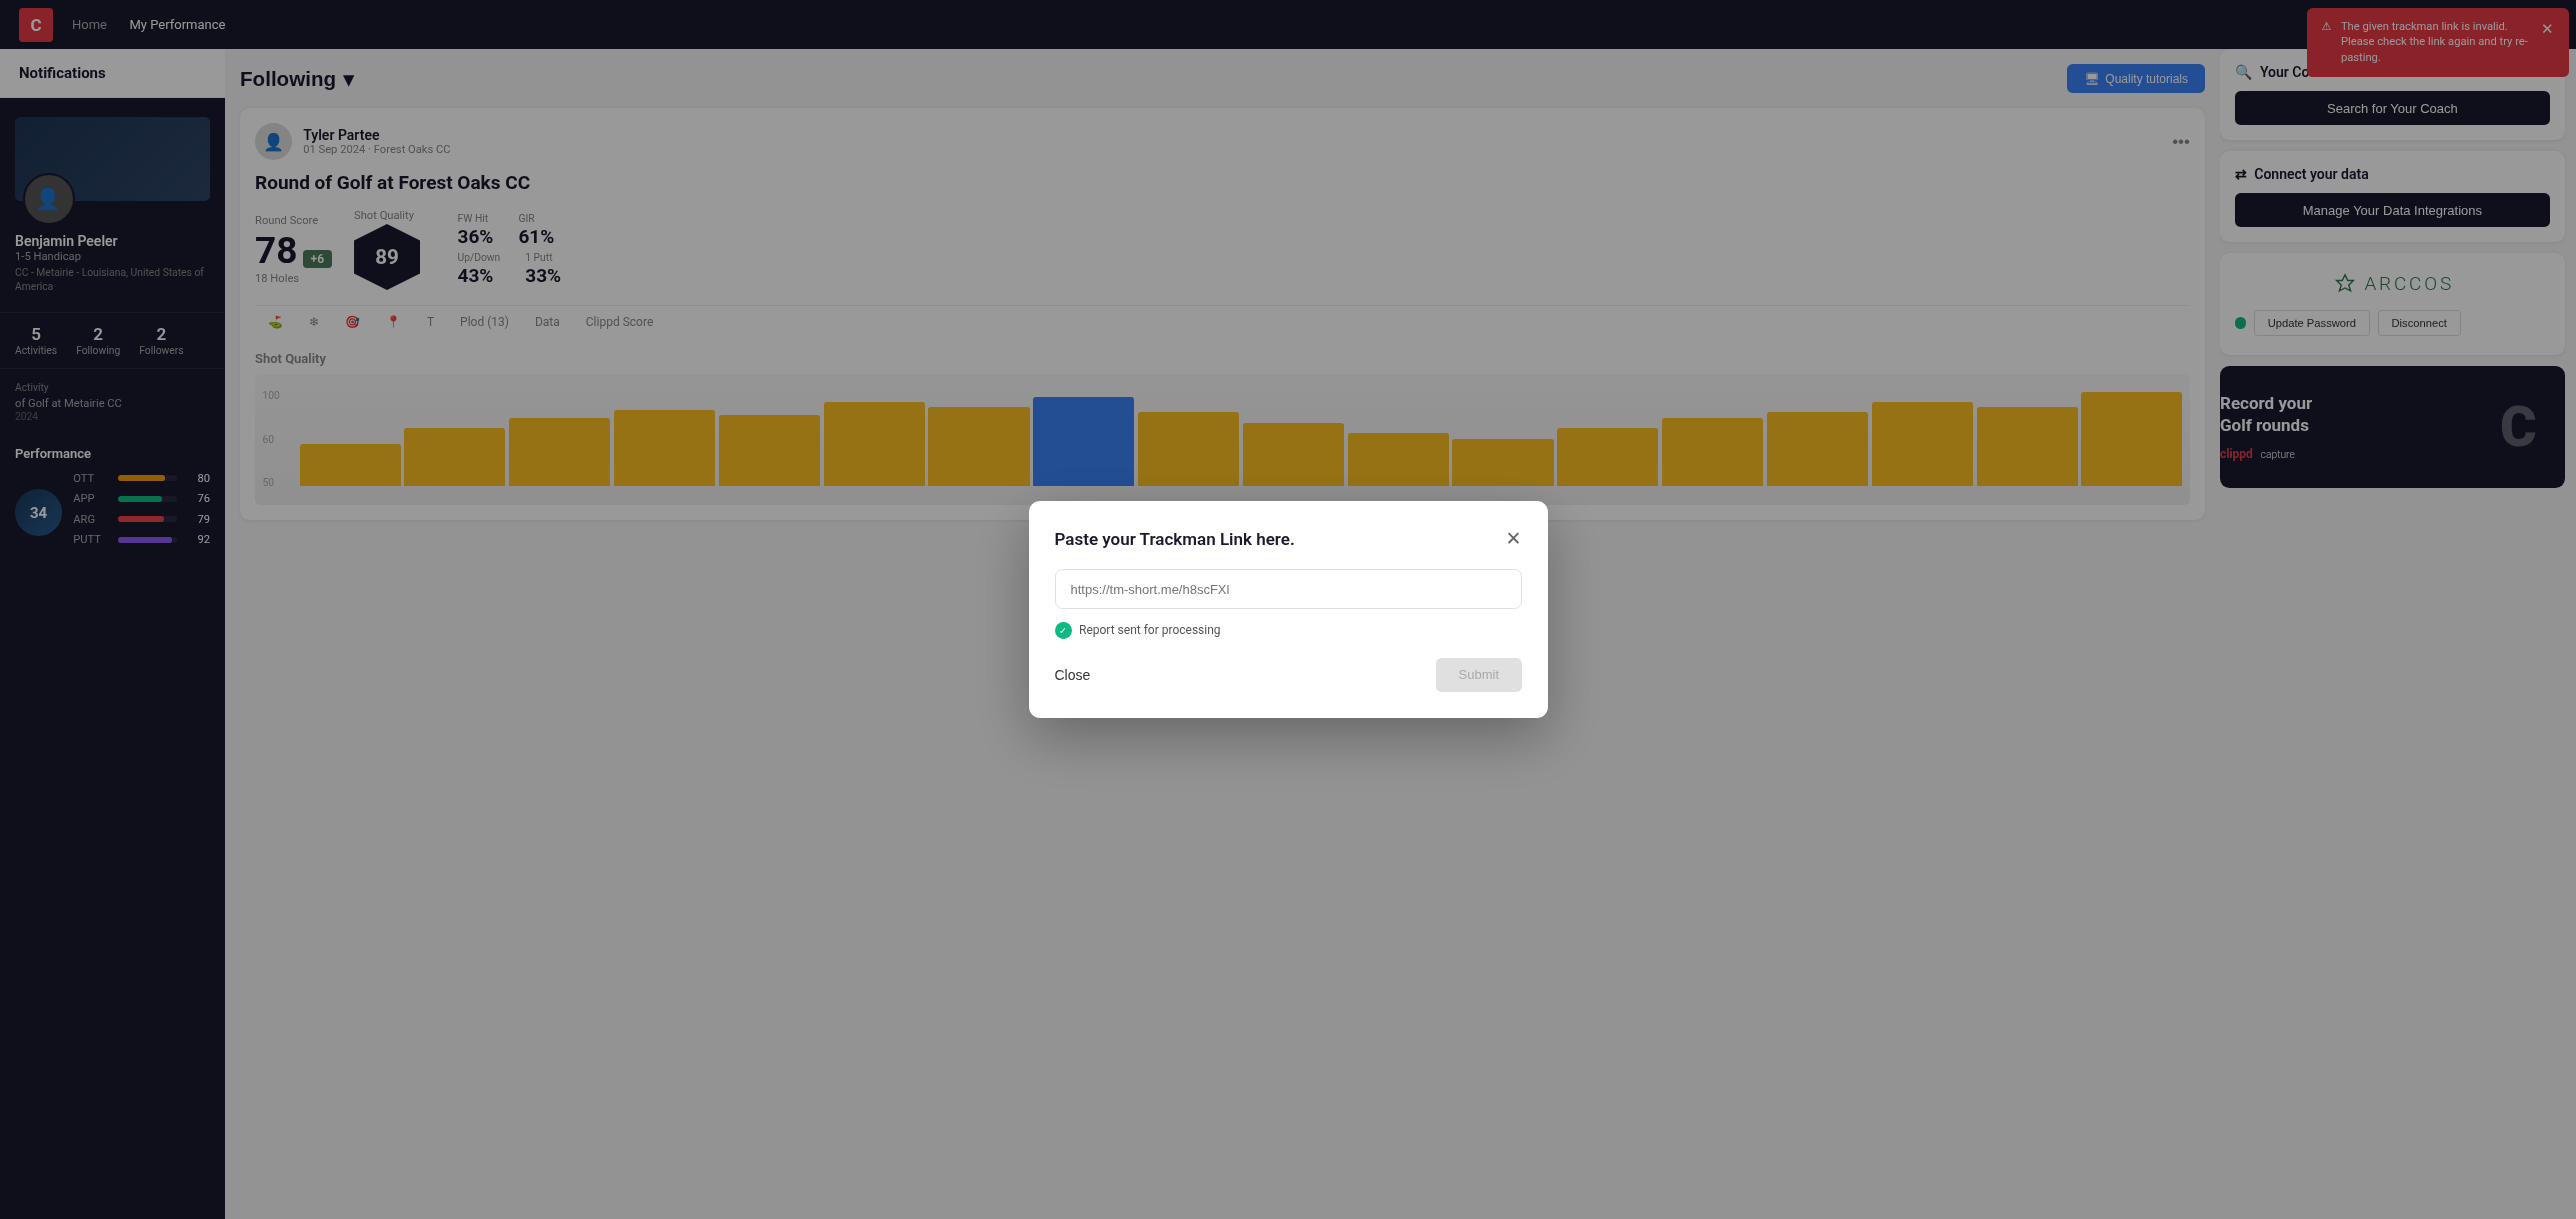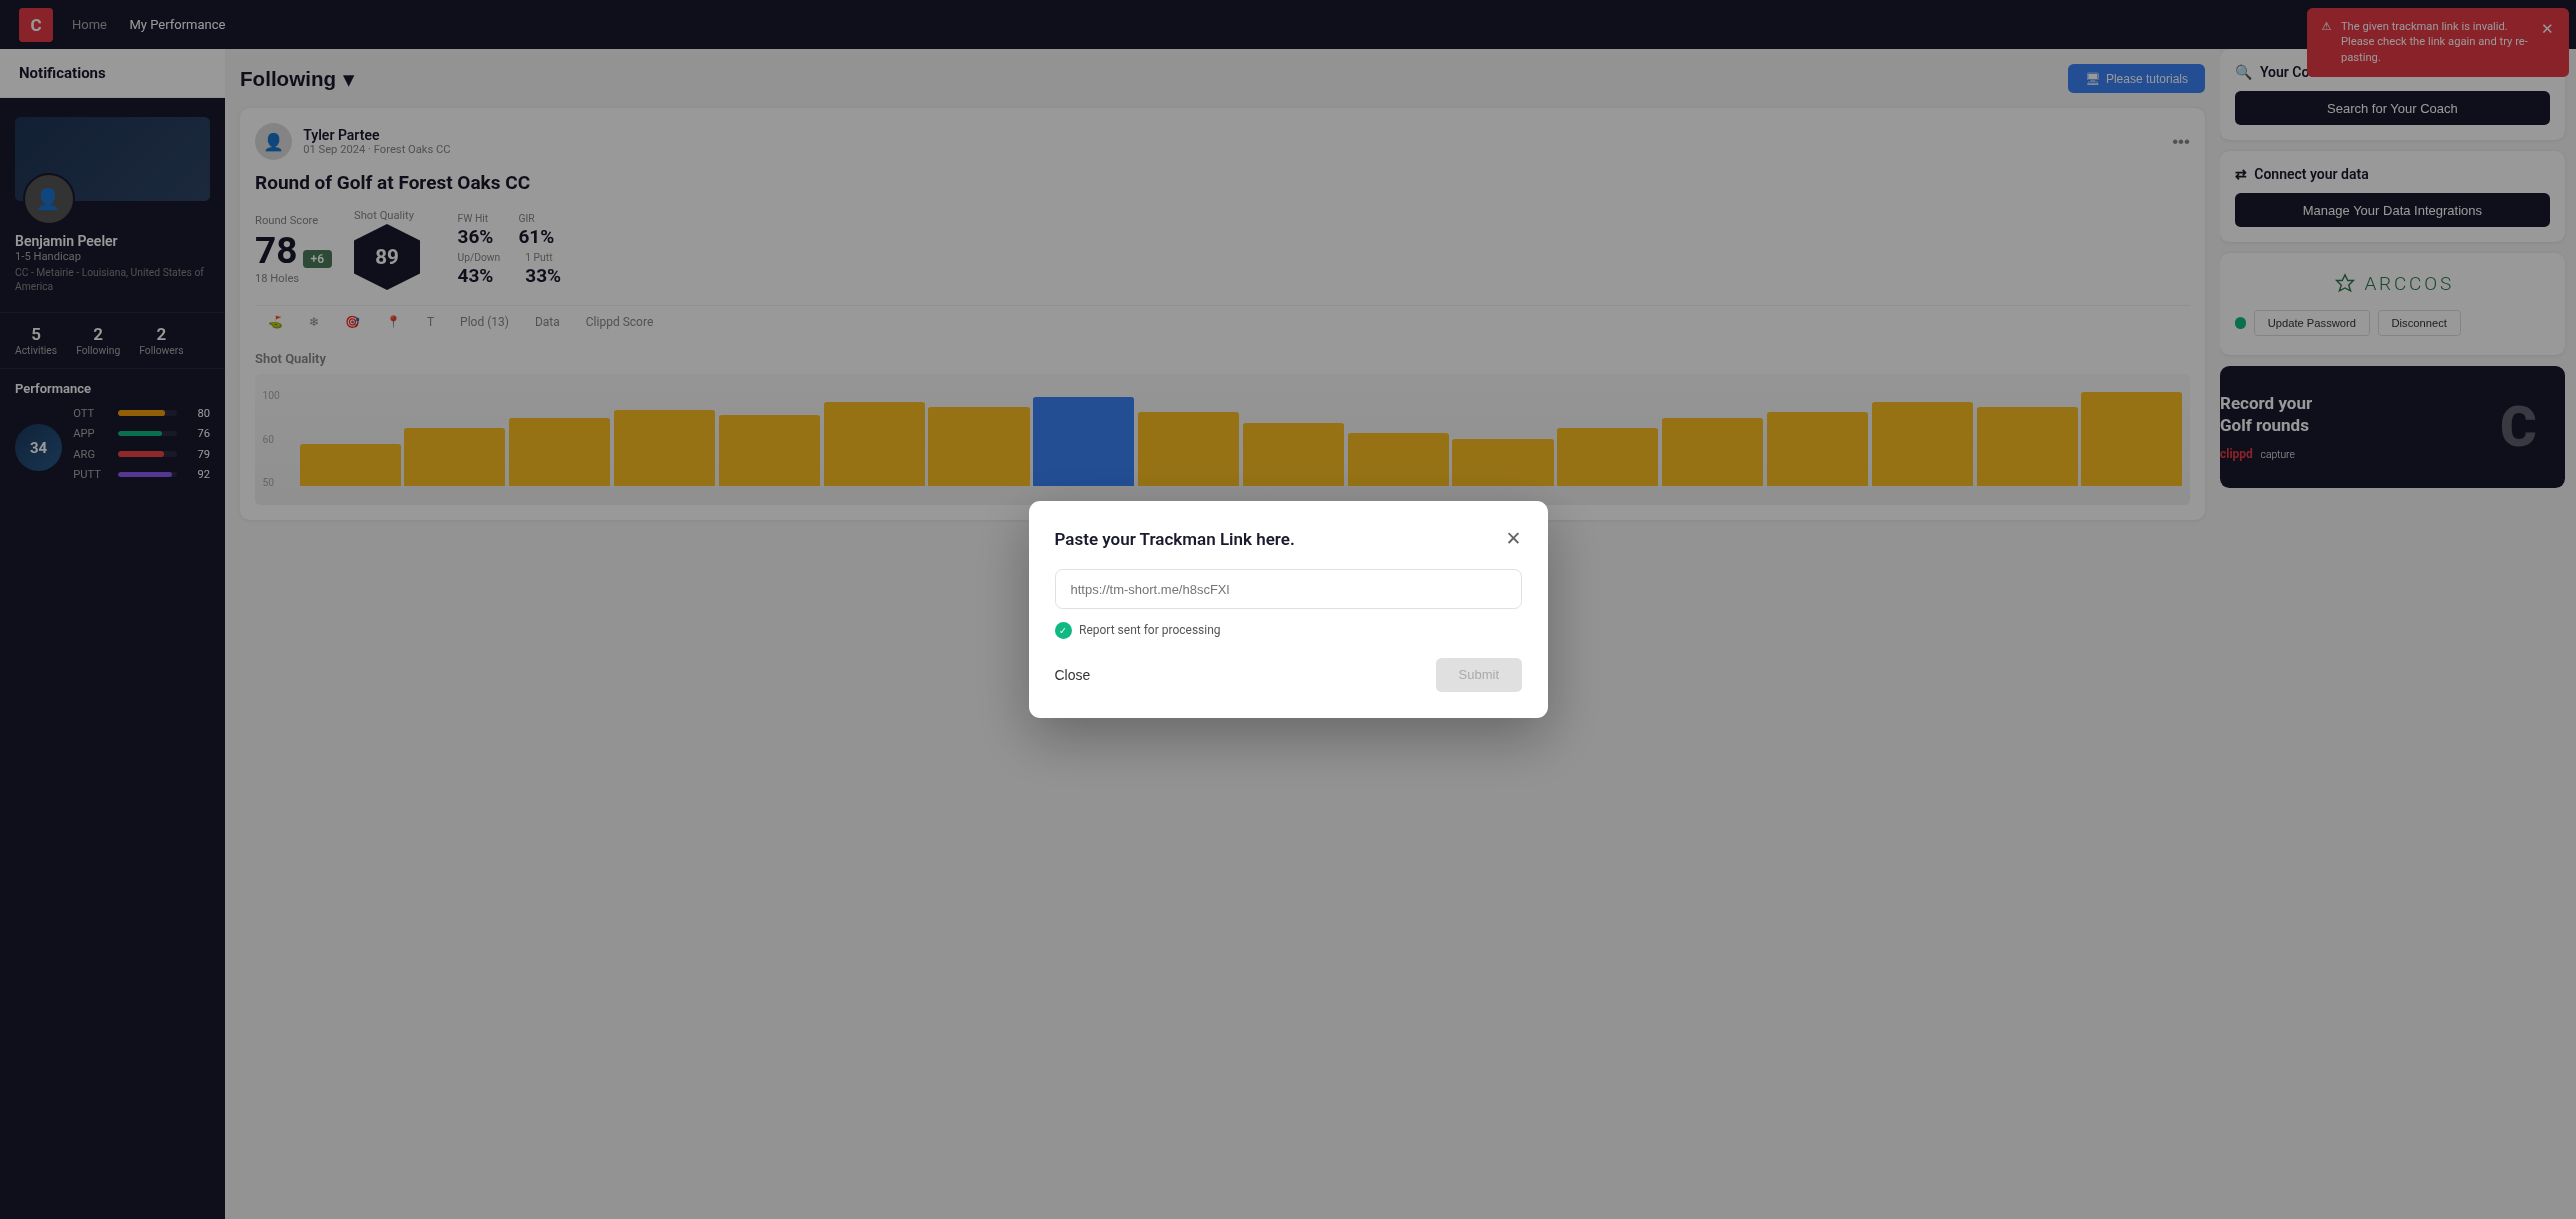--- a/index.html
+++ b/index.html
@@ -451,20 +451,25 @@
       <div class="sidebar-stat">
         <span class="sidebar-stat-value">2</span>
         <span class="sidebar-stat-label">Following</span>
       </div>
       <div class="sidebar-stat">
         <span class="sidebar-stat-value">2</span>
         <span class="sidebar-stat-label">Followers</span>
       </div>
     </div>
 
+    <div class="sidebar-activity">
+      <div class="sidebar-activity-label">Activity</div>
+      <div class="sidebar-activity-text">of Golf at Metairie CC</div>
+      <div class="sidebar-activity-date">2024</div>
+    </div>
 
     <div class="sidebar-perf-section">
       <div class="sidebar-perf-title">Performance</div>
       <div class="perf-with-circle">
         <div class="handicap-circle">34</div>
         <div style="flex:1;">
           <div class="perf-item">
             <span class="perf-label">OTT</span>
             <div class="perf-bar-container">
                 <div class="perf-bar perf-bar-ott" style="width:80%"></div>
@@ -499,21 +504,21 @@
 
   <main class="main-content">
 
     <div class="following-bar">
       <button class="following-btn">
         <span>Following</span>
         <span>▾</span>
       </button>
       <button class="tutorials-btn">
         <span>🖥</span>
-        <span>Please tutorials</span>
+        <span>Quality tutorials</span>
       </button>
     </div>
 
     <div class="feed-card">
       <div class="feed-card-header">
         <div class="feed-avatar">👤</div>
         <div class="feed-user-info">
           <div class="feed-user-name">Tyler Partee</div>
           <div class="feed-meta">01 Sep 2024 · Forest Oaks CC</div>
         </div>

